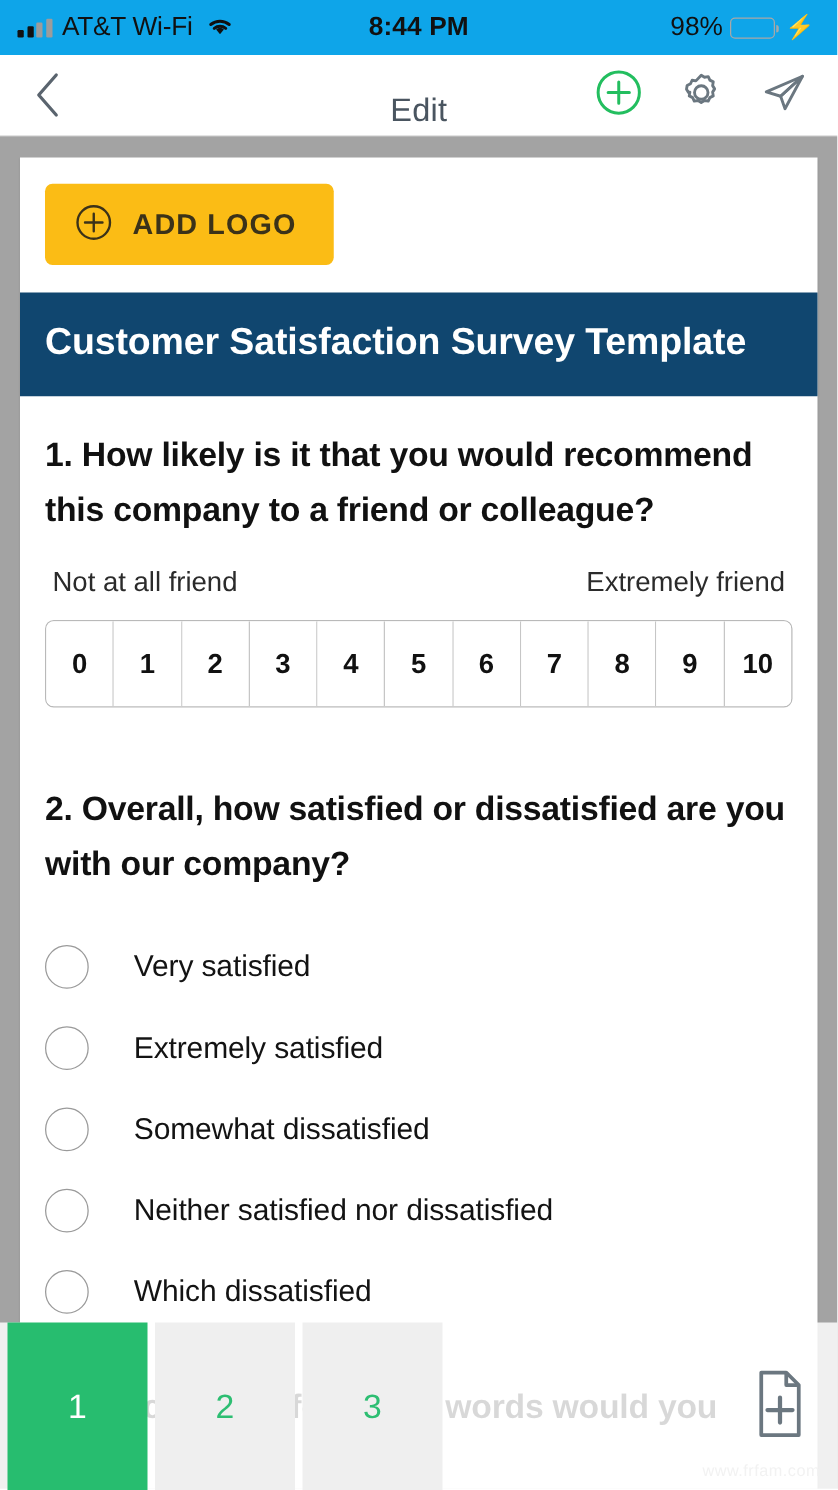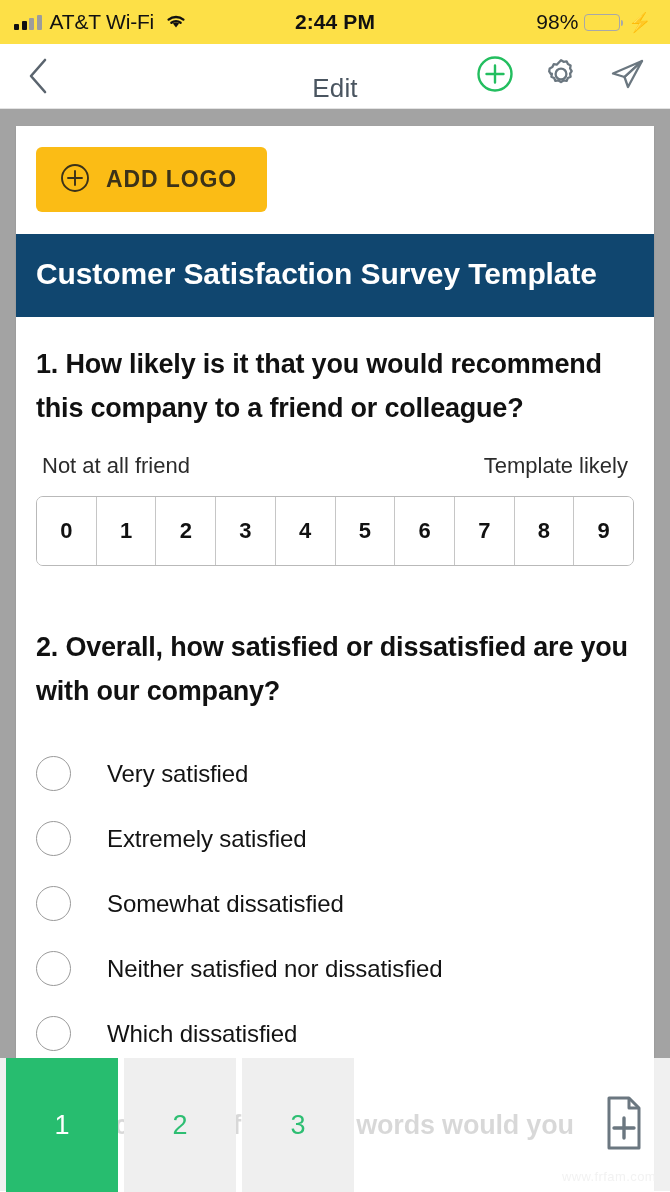--- a/index.html
+++ b/index.html
@@ -10,21 +10,21 @@
     -webkit-font-smoothing:antialiased;
     position:relative;
     overflow:hidden;
   }
 
   
   .status-bar{
     height:44px; width:670px;
     display:flex; align-items:center;
     padding:0 18px 0 14px;
-    background:#fde047;
+    background:#0ea5e9;
     position:relative;
   }
   .sb-left{ display:flex; align-items:center; gap:8px; flex:1; }
   .signal-bars{ display:flex; align-items:flex-end; gap:2.5px; height:15px; }
   .signal-bars i{ display:block; width:5px; border-radius:1px; background:#9c9c9c; }
   .signal-bars i.on{ background:#111; }
   .signal-bars i:nth-child(1){ height:6px; }
   .signal-bars i:nth-child(2){ height:9px; }
   .signal-bars i:nth-child(3){ height:12px; }
   .signal-bars i:nth-child(4){ height:15px; }
@@ -198,21 +198,21 @@
     <span class="carrier">AT&amp;T Wi-Fi</span>
     <span class="wifi-ico">
       <svg width="24" height="18" viewBox="0 0 24 18">
         <path d="M12 16.4l-3.1-3.9a5 5 0 0 1 6.2 0z" fill="#111"></path>
         <path d="M4.6 8.6a11.6 11.6 0 0 1 14.8 0" fill="none" stroke="#111" stroke-width="2.4" stroke-linecap="round"></path>
         <path d="M7.4 11.7a7.4 7.4 0 0 1 9.2 0" fill="none" stroke="#111" stroke-width="2.4" stroke-linecap="round"></path>
       </svg>
     </span>
   </div>
   <div class="sb-center">
-    <span class="clock">2:44 PM</span>
+    <span class="clock">8:44 PM</span>
   </div>
   <div class="sb-right">
     <span class="batt-pct">98%</span>
     <span class="batt">
       <span class="batt-fill"></span>
     </span>
     <span class="bolt">⚡</span>
   </div>
 </div>
 
@@ -267,33 +267,34 @@
     </div>
 
     <div class="title-band">
       <div class="survey-title">Customer Satisfaction Survey Template</div>
     </div>
 
     <div class="q-block q1-block">
       <div class="q-text">1. How likely is it that you would recommend this company to a friend or colleague?</div>
       <div class="scale-labels">
         <span class="scale-label">Not at all friend</span>
-        <span class="scale-label">Template likely</span>
+        <span class="scale-label">Extremely friend</span>
       </div>
       <div class="scale-row">
         <div class="scale-cell">0</div>
         <div class="scale-cell">1</div>
         <div class="scale-cell">2</div>
         <div class="scale-cell">3</div>
         <div class="scale-cell">4</div>
         <div class="scale-cell">5</div>
         <div class="scale-cell">6</div>
         <div class="scale-cell">7</div>
         <div class="scale-cell">8</div>
         <div class="scale-cell">9</div>
+        <div class="scale-cell">10</div>
       </div>
     </div>
 
     <div class="q-block q2-block">
       <div class="q-text">2. Overall, how satisfied or dissatisfied are you with our company?</div>
       <div class="options">
         <div class="option-row">
           <span class="radio"></span>
           <span class="option-label">Very satisfied</span>
         </div>

